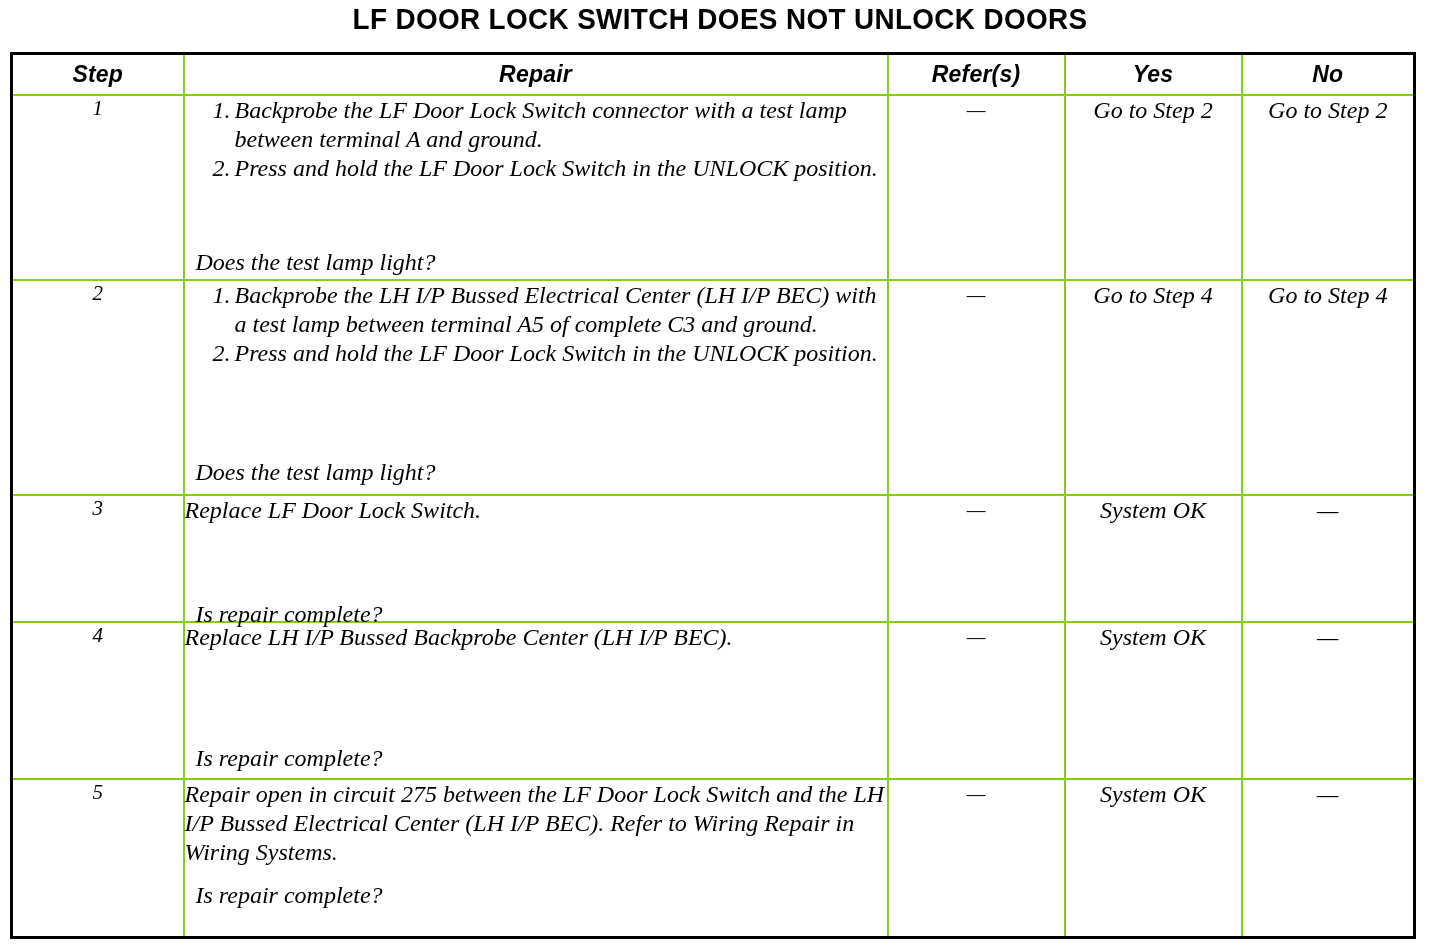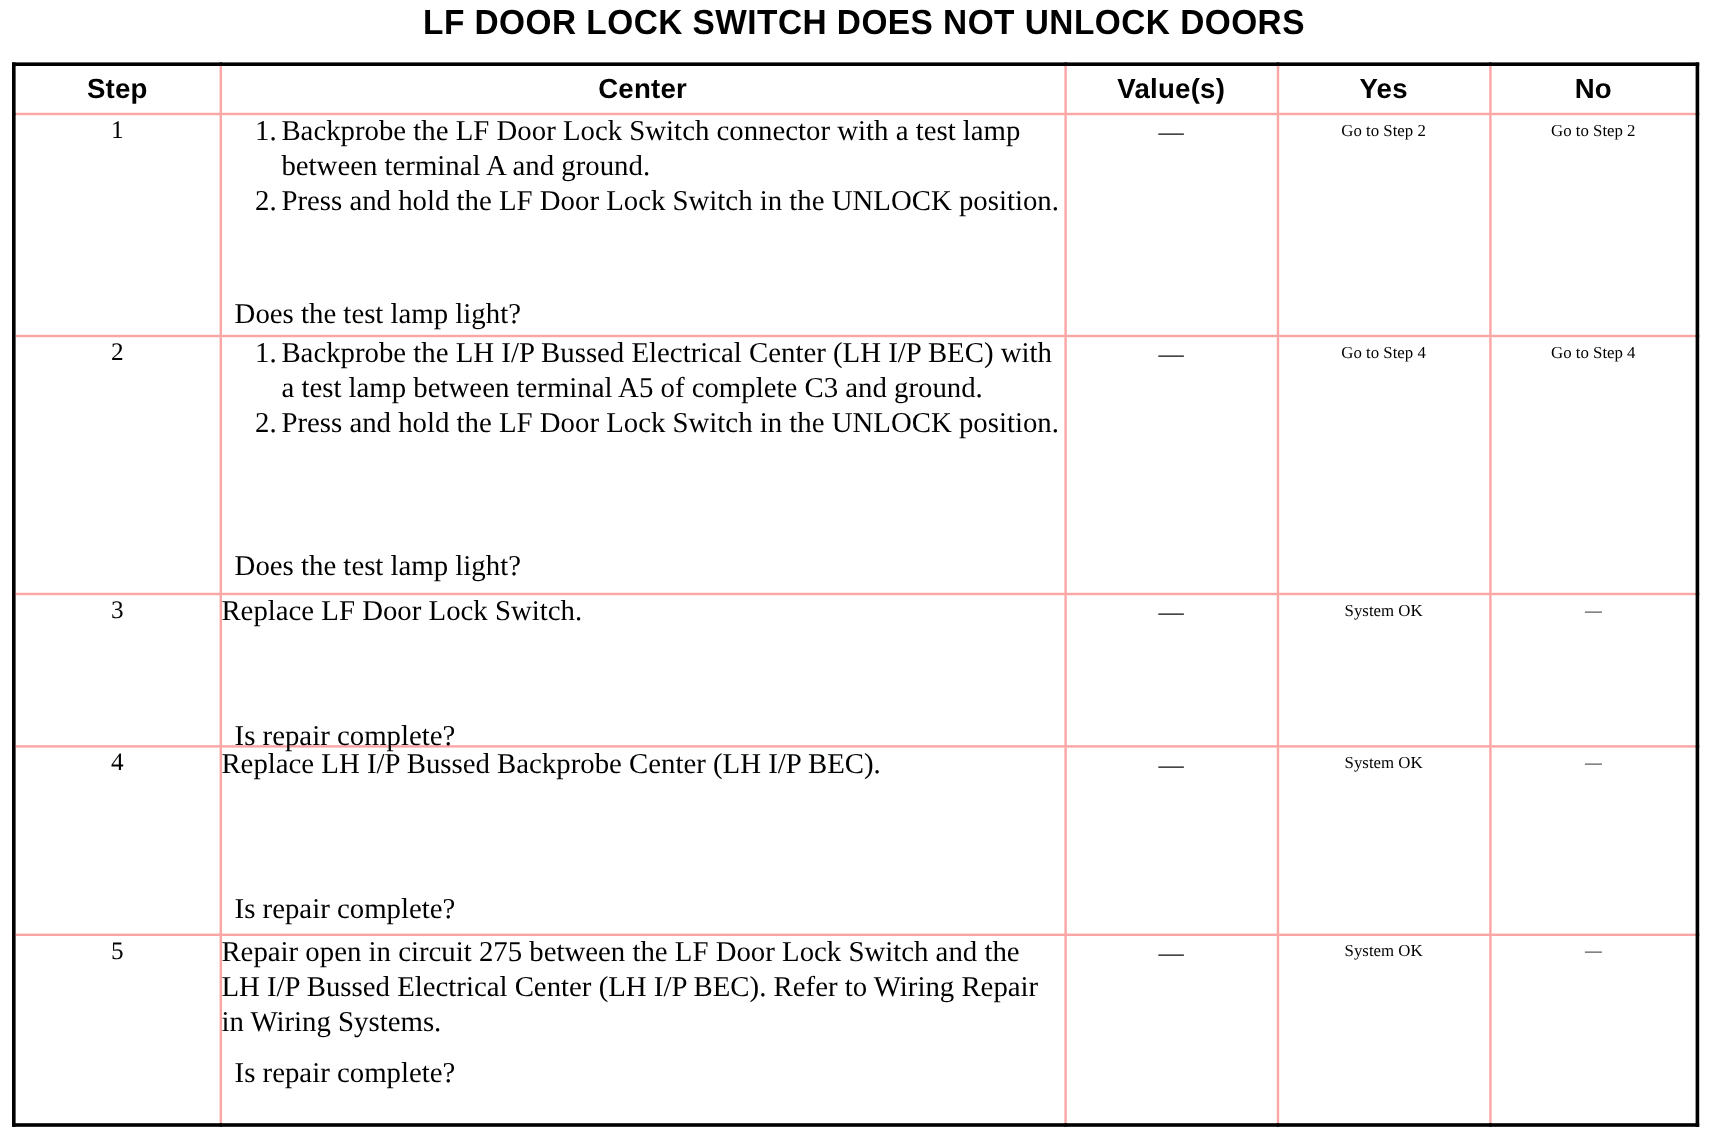--- a/index.html
+++ b/index.html
@@ -43,24 +43,25 @@
     position: absolute;
     left: 10px;
     top: 52px;
     width: 1403px;
     height: 884px;
     border-collapse: collapse;
     table-layout: fixed;
     border: 3px solid #000;
   }
   .diag-table td, .diag-table th {
-    border: 2px solid #fca5a5;
+    border: 2px solid #84cc16;
     vertical-align: top;
     padding: 0;
     font-weight: normal;
+    font-style: italic;
   }
 
   
   col.c-step   { width: 172px; }
   col.c-action { width: 704px; }
   col.c-value  { width: 177px; }
   col.c-yes    { width: 177px; }
   col.c-no     { width: 173px; }
 
   
@@ -85,21 +86,21 @@
     line-height: 29px;
     padding: 6px 8px 6px 7px;
     position: relative;
   }
   .cell-value, .cell-yes, .cell-no {
     text-align: center;
     font-size: 21px;
     padding-top: 9px;
     line-height: 28px;
   }
-  .cell-yes, .cell-no { font-size: 14px; }
+  .cell-yes, .cell-no { font-size: 24px; }
 
   
   ol.steps {
     margin: 0 0 0 0;
     padding: 0 0 0 50px;
     list-style: none;
     counter-reset: stepnum;
   }
   ol.steps > li {
     position: relative;
@@ -135,22 +136,22 @@
     <colgroup>
       <col class="c-step">
         <col class="c-action">
         <col class="c-value">
         <col class="c-yes">
         <col class="c-no">
     </colgroup>
     <thead>
       <tr class="hdr-row">
         <th>Step</th>
-        <th>Center</th>
-        <th>Value(s)</th>
+        <th>Repair</th>
+        <th>Refer(s)</th>
         <th>Yes</th>
         <th>No</th>
       </tr>
     </thead>
     <tbody id="tbody">
         <tr style="height: 185px;">
           <td class="cell-step">1</td>
           <td class="cell-action">
             <ol class="steps">
               <li>Backprobe the LF Door Lock Switch connector with a test lamp between terminal A and ground.</li>

